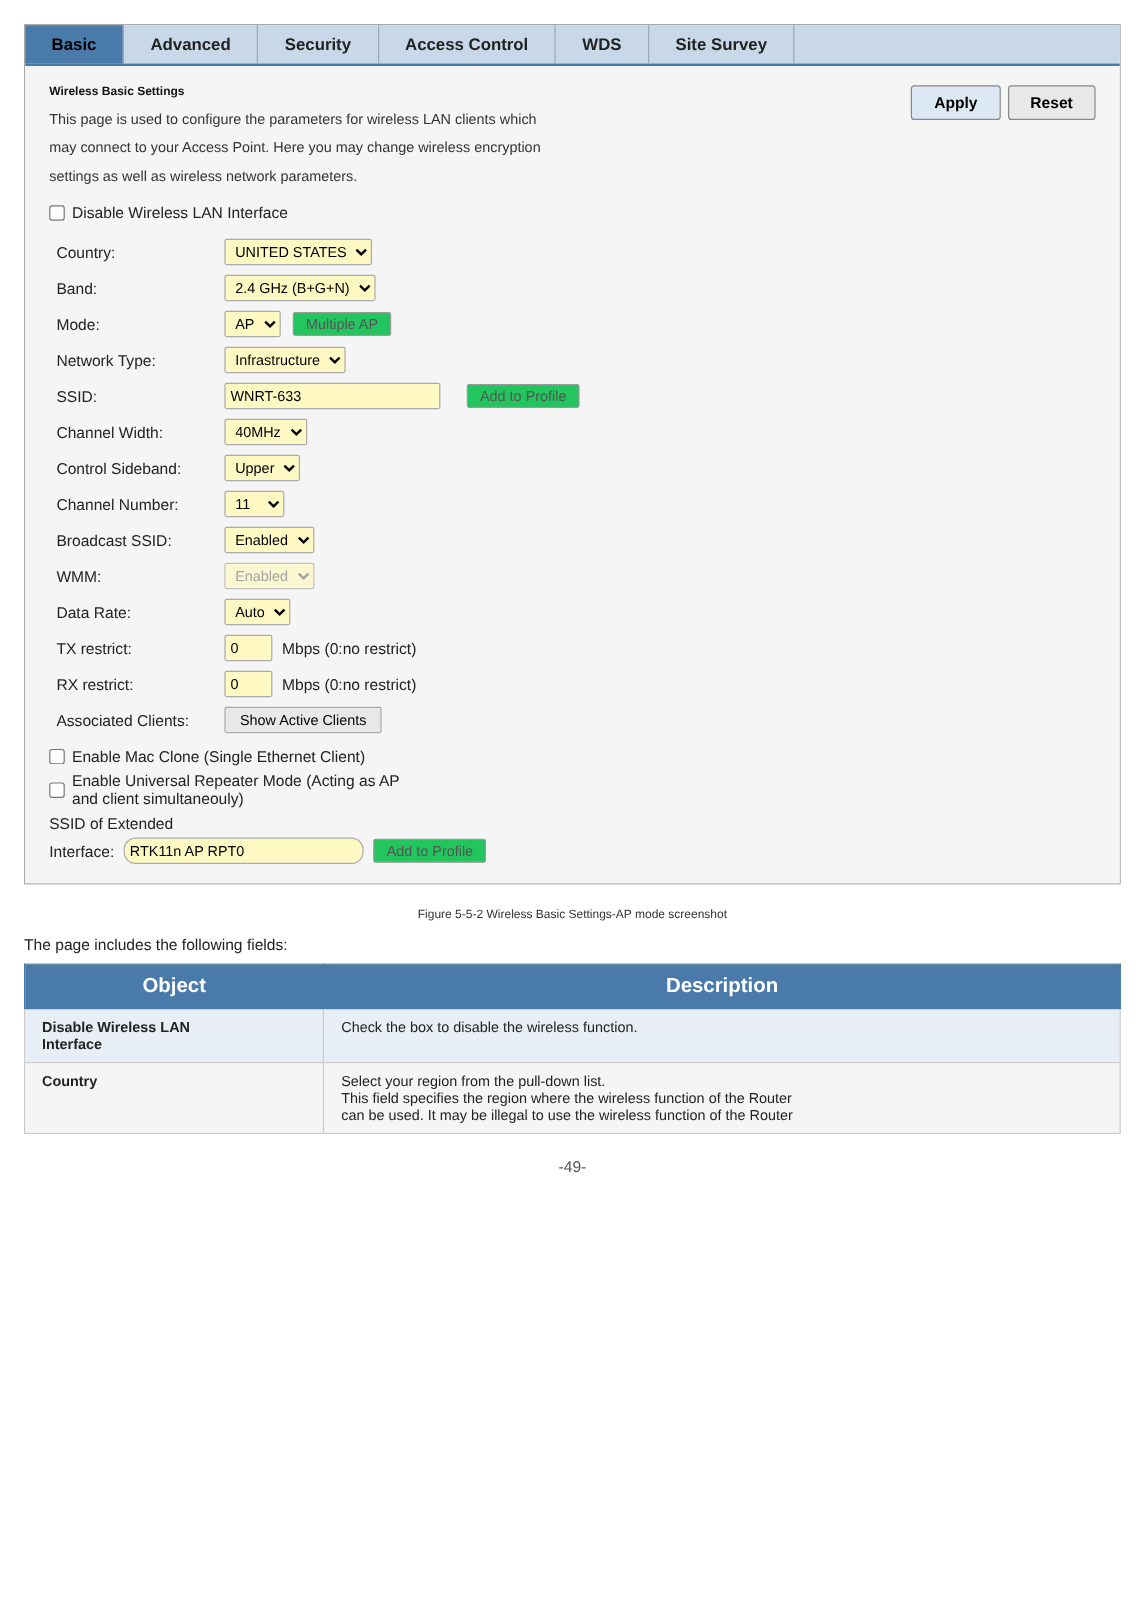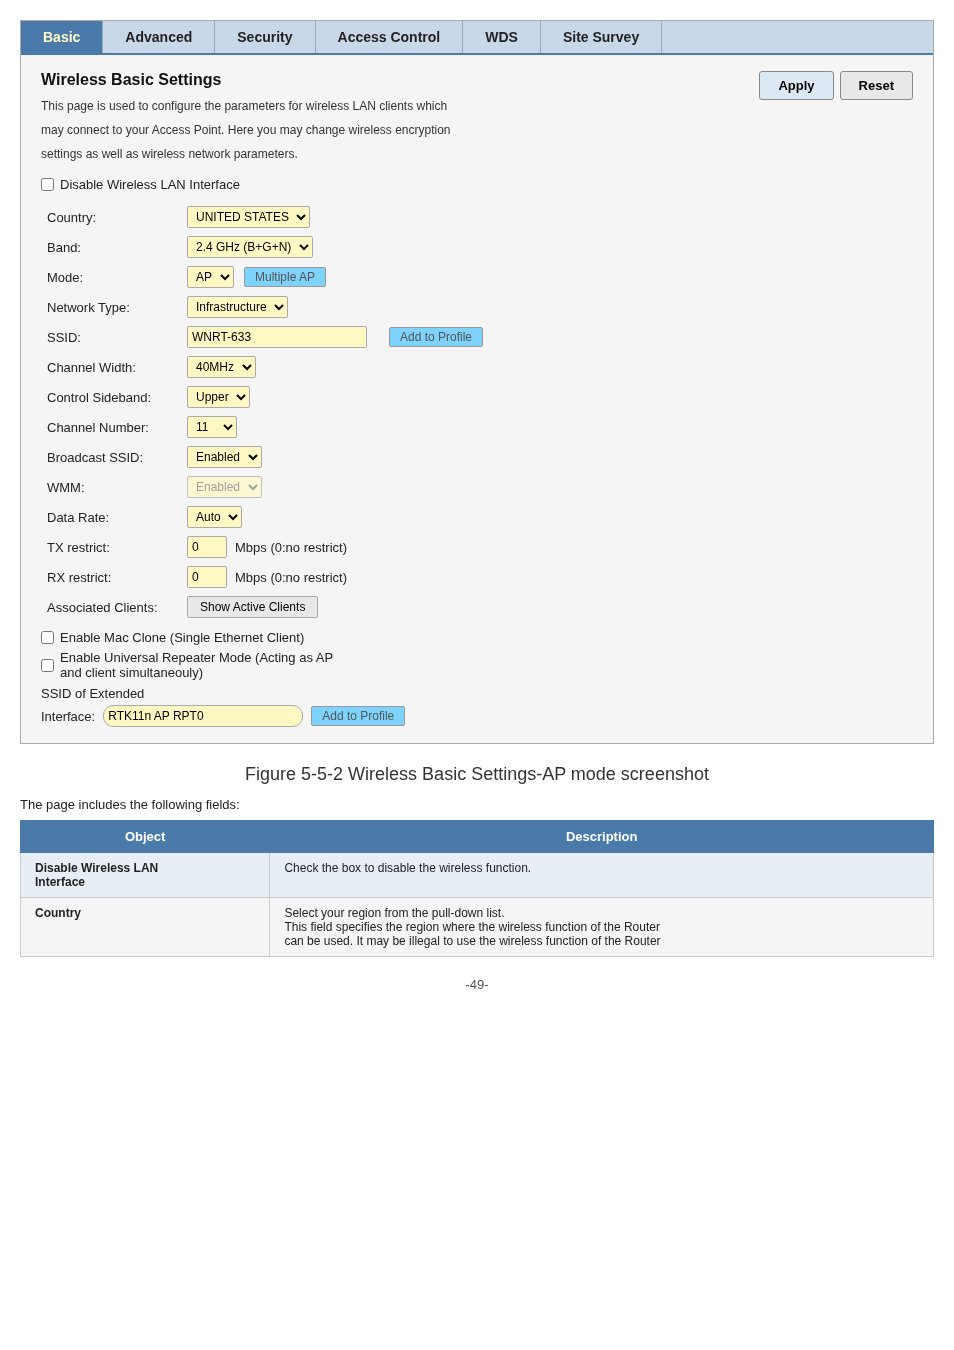--- a/index.html
+++ b/index.html
@@ -27,28 +27,28 @@
     .tab {
       padding: 8px 22px;
       cursor: pointer;
       font-weight: bold;
       font-size: 14px;
       color: #222;
       border-right: 1px solid #9ab;
     }
     .tab.active {
       background: #4a7aaa;
-      color: #fef9c3;
+      color: #000000;
     }
 
     
     .card-body { padding: 16px 20px; background: #f5f5f5; }
 
     .section-title {
-      font-size: 16px;
+      font-size: 10px;
       font-weight: bold;
       margin-bottom: 8px;
       color: #111;
     }
 
     .description-text {
       font-size: 12px;
       color: #333;
       margin-bottom: 6px;
       line-height: 1.5;
@@ -83,21 +83,21 @@
       border: 1px solid #aaa;
       padding: 2px 4px;
       font-size: 12px;
       background: #fef9c3;
       border-radius: 2px;
     }
     input[type="text"] { height: 22px; }
     select { height: 22px; }
 
     .add-to-profile-btn {
-      background: #7dd3fc;
+      background: #22c55e;
       border: 1px solid #999;
       padding: 2px 10px;
       font-size: 12px;
       cursor: pointer;
       border-radius: 2px;
       color: #555;
     }
 
     .show-active-btn {
       background: #e8e8e8;
@@ -110,36 +110,36 @@
 
     .restrict-row { display: flex; align-items: center; gap: 8px; }
 
     .checkbox-label-row { display: flex; align-items: center; gap: 6px; margin: 5px 0; }
 
     .ssid-ext-row { display: flex; align-items: center; gap: 8px; margin-top: 4px; }
 
     
     .caption {
       text-align: center;
-      font-size: 18px;
+      font-size: 10px;
       margin: 10px 0 6px 0;
       color: #333;
     }
 
     
     .page-desc { font-size: 13px; margin: 12px 0 8px 0; color: #222; }
 
     
     .desc-table { width: 100%; border-collapse: collapse; border: 1px solid #aaa; }
     .desc-table th {
       background: #4a7aaa;
       color: #fff;
       padding: 8px 14px;
       text-align: center;
-      font-size: 13px;
+      font-size: 17px;
       border: 1px solid #4a7aaa;
     }
     .desc-table td {
       padding: 8px 14px;
       border: 1px solid #ccc;
       font-size: 12px;
       vertical-align: top;
     }
     .desc-table tr:nth-child(odd) td { background: #e8eef5; }
     .desc-table tr:nth-child(even) td { background: #f5f5f5; }

